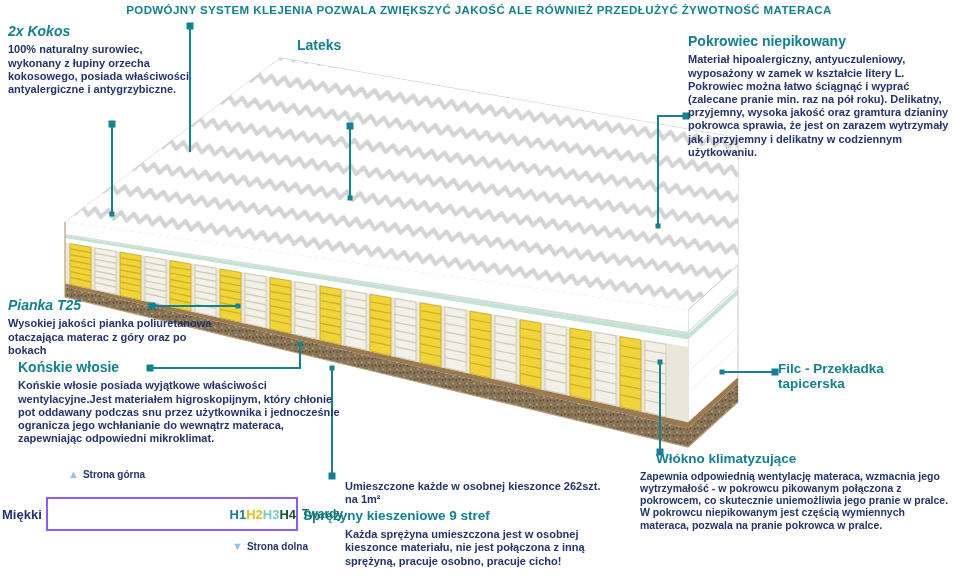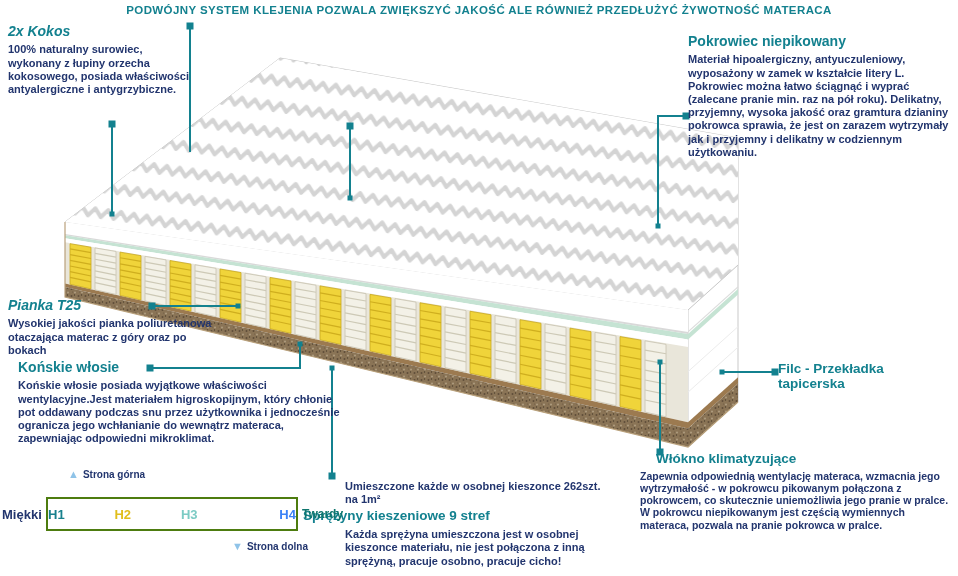--- a/index.html
+++ b/index.html
@@ -32,22 +32,22 @@
   .wlokno .ann-title { padding-left:16px; }
   .wlokno .ann-body  { font-size:10.5px; line-height:1.16; margin-top:3px; }
   .sprezyny { left:303px; top:476px; width:300px; }
   .sprezyny .ann-title { margin:3px 0; }
   .indent { margin-left:42px; }
   .scale-wrap { position:absolute; left:0; top:497px; width:360px; height:40px; }
   .scale-soft { position:absolute; left:2px;  top:10px; font-size:13px; font-weight:bold; color:#22356e; }
   .scale-hard { position:absolute; left:302px; top:10px; font-size:12px; font-weight:bold; color:#0f766e; }
   .scale-box {
     position:absolute; left:46px; top:0; width:252px; height:34px;
-    border:2px solid #4d7c0f; display:flex; align-items:center;
-    justify-content:space-between; background:#ffffff;
+    border:2px solid #8b5cf6; display:flex; align-items:center;
+    justify-content:flex-end; background:#ffffff;
   }
   .lvl { font-size:13px; font-weight:bold; }
   .side-note { position:absolute; display:flex; align-items:center; gap:4px; }
   .side-note.top { left:68px;  top:469px; }
   .side-note.bottom { left:232px; top:541px; }
   .side-note .arrow { font-size:11px; line-height:1; }
   .side-note .note-text { font-size:10px; font-weight:bold; color:#22356e; }
 </style>
 </head>
 <body>
@@ -280,20 +280,21 @@
   </svg>
 
 <div class="page-header">PODWÓJNY SYSTEM KLEJENIA POZWALA ZWIĘKSZYĆ JAKOŚĆ ALE RÓWNIEŻ PRZEDŁUŻYĆ ŻYWOTNOŚĆ MATERACA</div>
 
 <div class="ann kokos">
   <div class="ann-title t15">2x Kokos</div>
   <div class="ann-body">100% naturalny surowiec, wykonany z łupiny orzecha kokosowego, posiada właściwości antyalergiczne i antygrzybiczne.</div>
 </div>
 
 <div class="ann lateks">
+  <div class="ann-title t14">Lateks</div>
 </div>
 
 <div class="ann pokrowiec">
   <div class="ann-title t14">Pokrowiec niepikowany</div>
   <div class="ann-body">Materiał hipoalergiczny, antyuczuleniowy, wyposażony w zamek w kształcie litery L. Pokrowiec można łatwo ściągnąć i wyprać (zalecane pranie min. raz na pół roku). Delikatny, przyjemny, wysoka jakość oraz gramtura dzianiny pokrowca sprawia, że jest on zarazem wytrzymały jak i przyjemny i delikatny w codziennym użytkowaniu.</div>
 </div>
 
 <div class="ann pianka">
   <div class="ann-title t15">Pianka T25</div>
   <div class="ann-body">Wysokiej jakości pianka poliuretanowa otaczająca materac z góry oraz po bokach</div>
@@ -318,21 +319,21 @@
   <div class="ann-title t13">Sprężyny kieszeniowe 9 stref</div>
   <div class="ann-body indent">Każda sprężyna umieszczona jest w osobnej kieszonce materiału, nie jest połączona z inną sprężyną, pracuje osobno, pracuje cicho!</div>
 </div>
 
 <div class="scale-wrap">
   <span class="scale-soft">Miękki</span>
   <div class="scale-box">
     <span class="lvl" style="color: rgb(24, 128, 141);">H1</span>
     <span class="lvl" style="color: rgb(224, 190, 28);">H2</span>
     <span class="lvl" style="color: rgb(124, 203, 196);">H3</span>
-    <span class="lvl" style="color: #3b82f6; padding-left: 32px;">H4</span>
+    <span class="lvl" style="color: #14532d;">H4</span>
   </div>
   <span class="scale-hard">Twardy</span>
 </div>
 
 <div class="side-note top">
   <span class="arrow" style="color: rgb(143, 195, 232);">▲</span>
   <span class="note-text">Strona górna</span>
 </div>
 <div class="side-note bottom">
   <span class="arrow" style="color: rgb(143, 195, 232);">▼</span>

